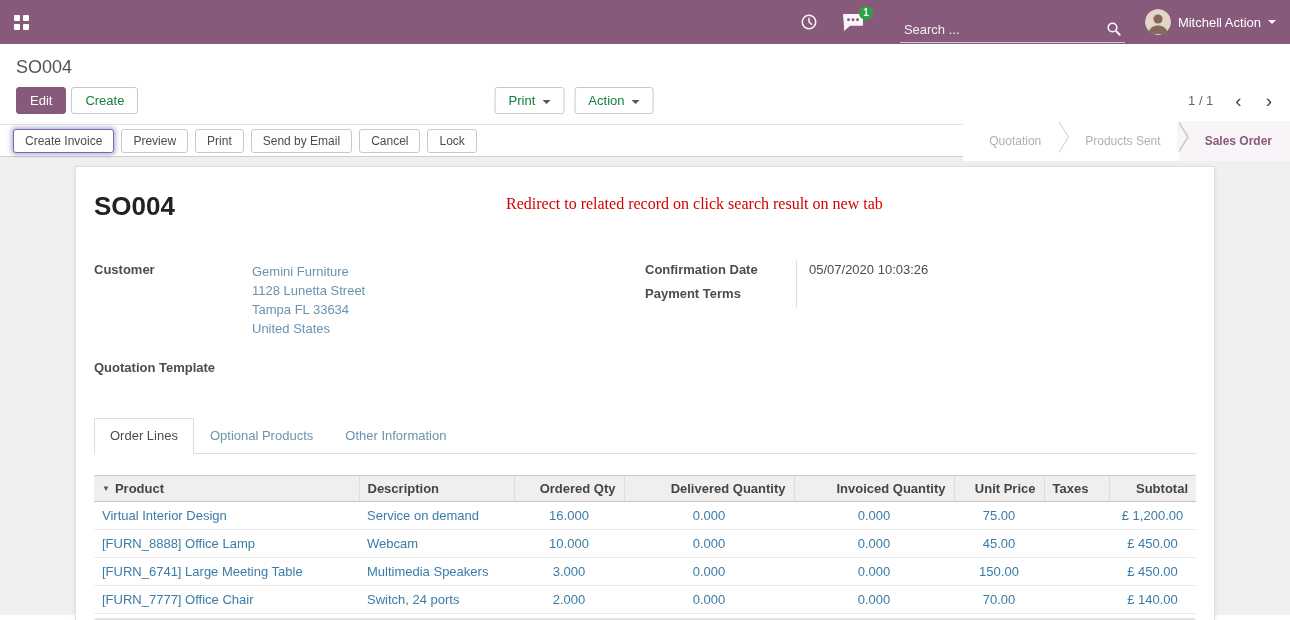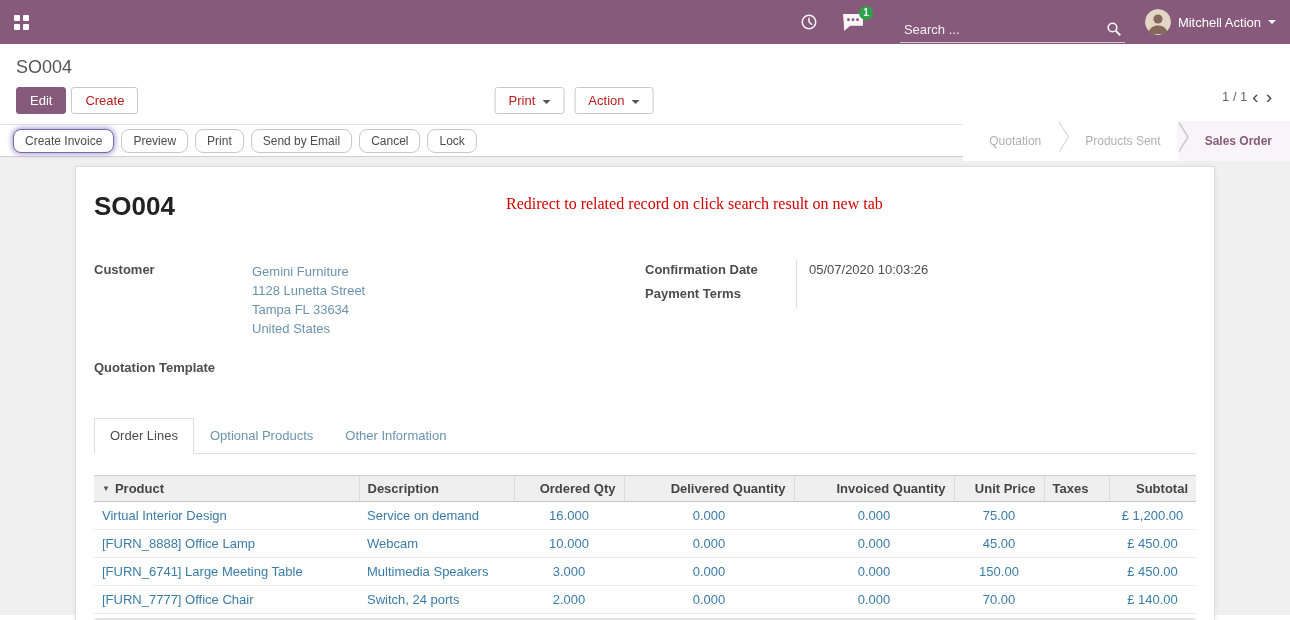--- a/index.html
+++ b/index.html
@@ -21,32 +21,32 @@
   .badge{position:absolute;top:-7px;right:-9px;background:var(--badge_green);color:#fff;font-size:10px;line-height:1;padding:2px 4px;border-radius:8px;font-weight:bold}
   .search{position:relative;width:225px;margin:16px 20px 0 24px}
   .search input{width:100%;background:transparent;border:none;border-bottom:1px solid rgba(255,255,255,.65);color:#fff;padding:4px 26px 5px 4px;font-size:13px;outline:none;font-family:inherit}
   .search input::placeholder{color:rgba(255,255,255,.9)}
   .search .mag{position:absolute;right:3px;top:3px;cursor:pointer}
   .user-menu{display:flex;align-items:center;gap:7px;cursor:pointer}
   .avatar{width:26px;height:26px;border-radius:50%;overflow:hidden;display:inline-flex}
   .caret-white{width:0;height:0;border-left:4px solid transparent;border-right:4px solid transparent;border-top:4px solid #fff;display:inline-block}
   
   .breadcrumb-row{padding:13px 16px 2px;font-size:18px;color:#555}
-  .control-row{display:flex;align-items:flex-start;padding:7px 16px 10px;position:relative}
-  .btn{font-size:13px;padding:5px 13px;border:1px solid #c9c9c9;background:#fff;color:#b91c1c;border-radius:3px;cursor:pointer;font-family:inherit}
+  .control-row{display:flex;align-items:center;padding:7px 16px 10px;position:relative}
+  .btn{font-size:13px;padding:5px 13px;border:1px solid #c9c9c9;background:#fff;color:#15803d;border-radius:3px;cursor:pointer;font-family:inherit}
   .btn.primary{background:var(--accent);border-color:var(--accent);color:#fff}
   .left-buttons{display:flex;gap:5px}
   .center-buttons{position:absolute;left:44.5%;transform:translateX(-50%);display:flex;gap:10px}
   .caret-dark{width:0;height:0;border-left:4px solid transparent;border-right:4px solid transparent;border-top:4px solid #555;display:inline-block;margin-left:7px;vertical-align:middle}
-  .pager{margin-left:auto;display:flex;align-items:center;gap:3px;color:#666}
+  .pager{margin-left:auto;display:flex;align-items:center;gap:20px;color:#666}
   .pager .chev{font-size:19px;line-height:1;color:#444;cursor:pointer;padding:0 2px}
   
   .statusbar{height:33px;background:#fff;border-top:1px solid #e4e4e4;border-bottom:1px solid #cfcfcf;display:flex;align-items:center;justify-content:space-between;padding-left:13px}
   .status-buttons{display:flex;gap:7px;align-items:center}
-  .sbtn{font-size:12px;padding:4px 11px;border:1px solid #c9c9c9;background:#fff;border-radius:8px;color:#4c4c4c;cursor:pointer;font-family:inherit}
+  .sbtn{font-size:12px;padding:4px 11px;border:1px solid #c9c9c9;background:#fff;border-radius:3px;color:#4c4c4c;cursor:pointer;font-family:inherit}
   .sbtn.highlight{border-color:#7a6aa8;box-shadow:0 0 4px 2px rgba(120,105,190,.5)}
   .steps{display:flex;align-items:stretch;height:40px}
   .step{position:relative;display:flex;align-items:center;padding:0 18px 0 26px;font-size:12px;color:#b0b0b0;background:#fff;cursor:pointer}
   .step:not(:last-child)::before{content:"";position:absolute;top:0;right:-10px;border-top:16px solid transparent;border-bottom:16px solid transparent;border-left:10px solid #ccc;z-index:2}
   .step:not(:last-child)::after{content:"";position:absolute;top:0;right:-8.5px;border-top:16px solid transparent;border-bottom:16px solid transparent;border-left:10px solid #fff;z-index:3}
   .step.active{color:var(--accent);font-weight:bold;background:#f8f4f7}
   .step:nth-child(2)::after{border-left-color:#f8f4f7}
   
   .content{background:#f1f0f1;height:458px;padding-top:9px}
   .sheet{width:1140px;margin:0 auto;background:#fff;border:1px solid #dfdfdf;box-shadow:0 1px 5px rgba(0,0,0,.07);padding:24px 18px 30px;position:relative;min-height:560px}

